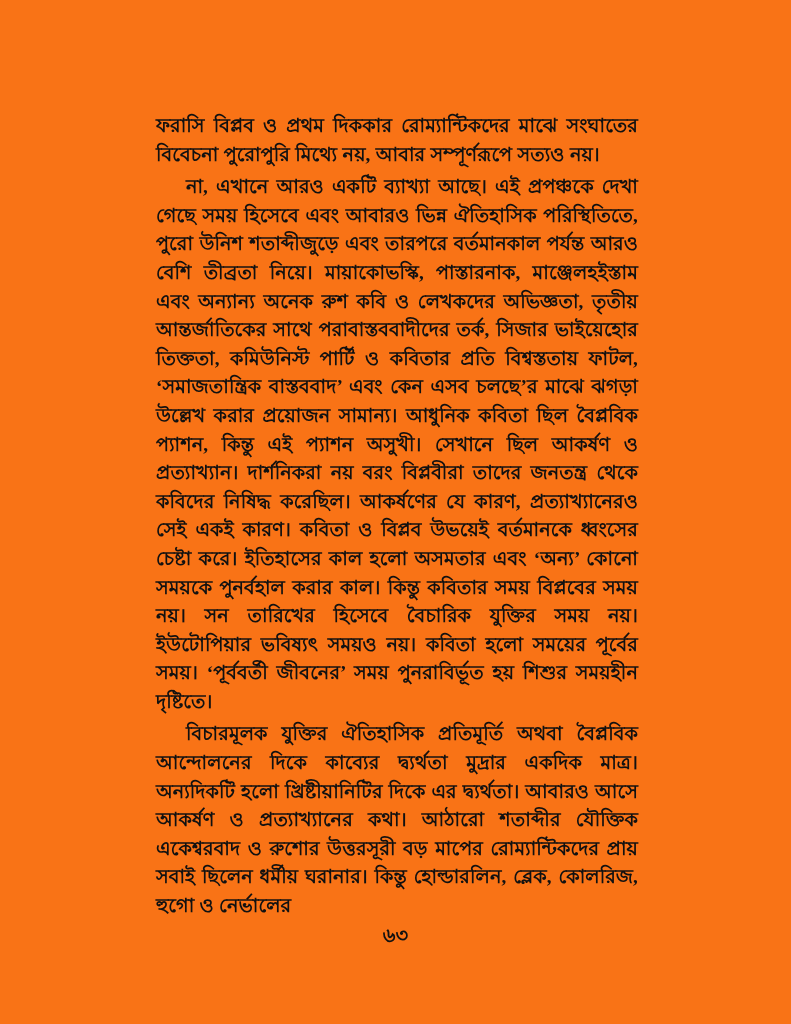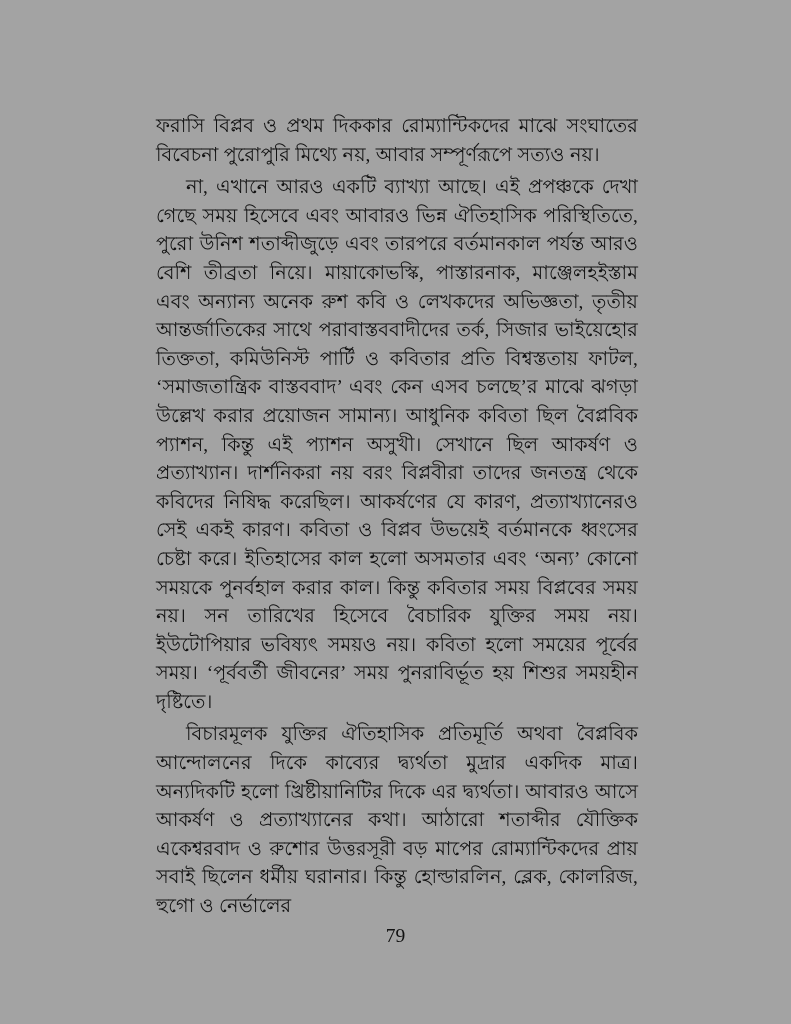--- a/index.html
+++ b/index.html
@@ -14,22 +14,23 @@
     overflow: hidden;
     font-family: "Liberation Serif", "DejaVu Serif", serif;
     color: #000000;
     -webkit-font-smoothing: antialiased;
   }
 
   .page {
     position: relative;
     width: 791px;
     height: 1024px;
-    background: #a3a3a3;
+    background: #f97316;
     box-sizing: border-box;
+    font-weight: bold;
   }
 
   
   .text-block {
     position: absolute;
     left: 156px;
     top: 112px;
     width: 482px;
   }
 
@@ -93,15 +94,15 @@
   <div class="text-block">
 
     <p class="para no-stretch">ফরাসি বিপ্লব ও প্রথম দিককার রোম্যান্টিকদের মাঝে সংঘাতের বিবেচনা পুরোপুরি মিথ্যে নয়, আবার সম্পূর্ণরূপে সত্যও নয়।</p>
 
     <p class="para indented no-stretch">না, এখানে আরও একটি ব্যাখ্যা আছে। এই প্রপঞ্চকে দেখা গেছে সময় হিসেবে এবং আবারও ভিন্ন ঐতিহাসিক পরিস্থিতিতে, পুরো উনিশ শতাব্দীজুড়ে এবং তারপরে বর্তমানকাল পর্যন্ত আরও বেশি তীব্রতা নিয়ে। মায়াকোভস্কি, পাস্তারনাক, মাঞ্জেলহইস্তাম এবং অন্যান্য অনেক রুশ কবি ও লেখকদের অভিজ্ঞতা, তৃতীয় আন্তর্জাতিকের সাথে পরাবাস্তববাদীদের তর্ক, সিজার ভাইয়েহোর তিক্ততা, কমিউনিস্ট পার্টি ও কবিতার প্রতি বিশ্বস্ততায় ফাটল, ‘সমাজতান্ত্রিক বাস্তববাদ’ এবং কেন এসব চলছে’র মাঝে ঝগড়া উল্লেখ করার প্রয়োজন সামান্য। আধুনিক কবিতা ছিল বৈপ্লবিক প্যাশন, কিন্তু এই প্যাশন অসুখী। সেখানে ছিল আকর্ষণ ও প্রত্যাখ্যান। দার্শনিকরা নয় বরং বিপ্লবীরা তাদের জনতন্ত্র থেকে কবিদের নিষিদ্ধ করেছিল। আকর্ষণের যে কারণ, প্রত্যাখ্যানেরও সেই একই কারণ। কবিতা ও বিপ্লব উভয়েই বর্তমানকে ধ্বংসের চেষ্টা করে। ইতিহাসের কাল হলো অসমতার এবং ‘অন্য’ কোনো সময়কে পুনর্বহাল করার কাল। কিন্তু কবিতার সময় বিপ্লবের সময় নয়। সন তারিখের হিসেবে বৈচারিক যুক্তির সময় নয়। ইউটোপিয়ার ভবিষ্যৎ সময়ও নয়। কবিতা হলো সময়ের পূর্বের সময়। ‘পূর্ববর্তী জীবনের’ সময় পুনরাবির্ভূত হয় শিশুর সময়হীন দৃষ্টিতে।</p>
 
     <p class="para indented no-stretch">বিচারমূলক যুক্তির ঐতিহাসিক প্রতিমূর্তি অথবা বৈপ্লবিক আন্দোলনের দিকে কাব্যের দ্ব্যর্থতা মুদ্রার একদিক মাত্র। অন্যদিকটি হলো খ্রিষ্টীয়ানিটির দিকে এর দ্ব্যর্থতা। আবারও আসে আকর্ষণ ও প্রত্যাখ্যানের কথা। আঠারো শতাব্দীর যৌক্তিক একেশ্বরবাদ ও রুশোর উত্তরসূরী বড় মাপের রোম্যান্টিকদের প্রায় সবাই ছিলেন ধর্মীয় ঘরানার। কিন্তু হোল্ডারলিন, ব্লেক, কোলরিজ, হুগো ও নের্ভালের</p>
 
   </div>
 
-  <div class="folio">79</div>
+  <div class="folio">৬৩</div>
 
 </div>
 
 </body></html>

